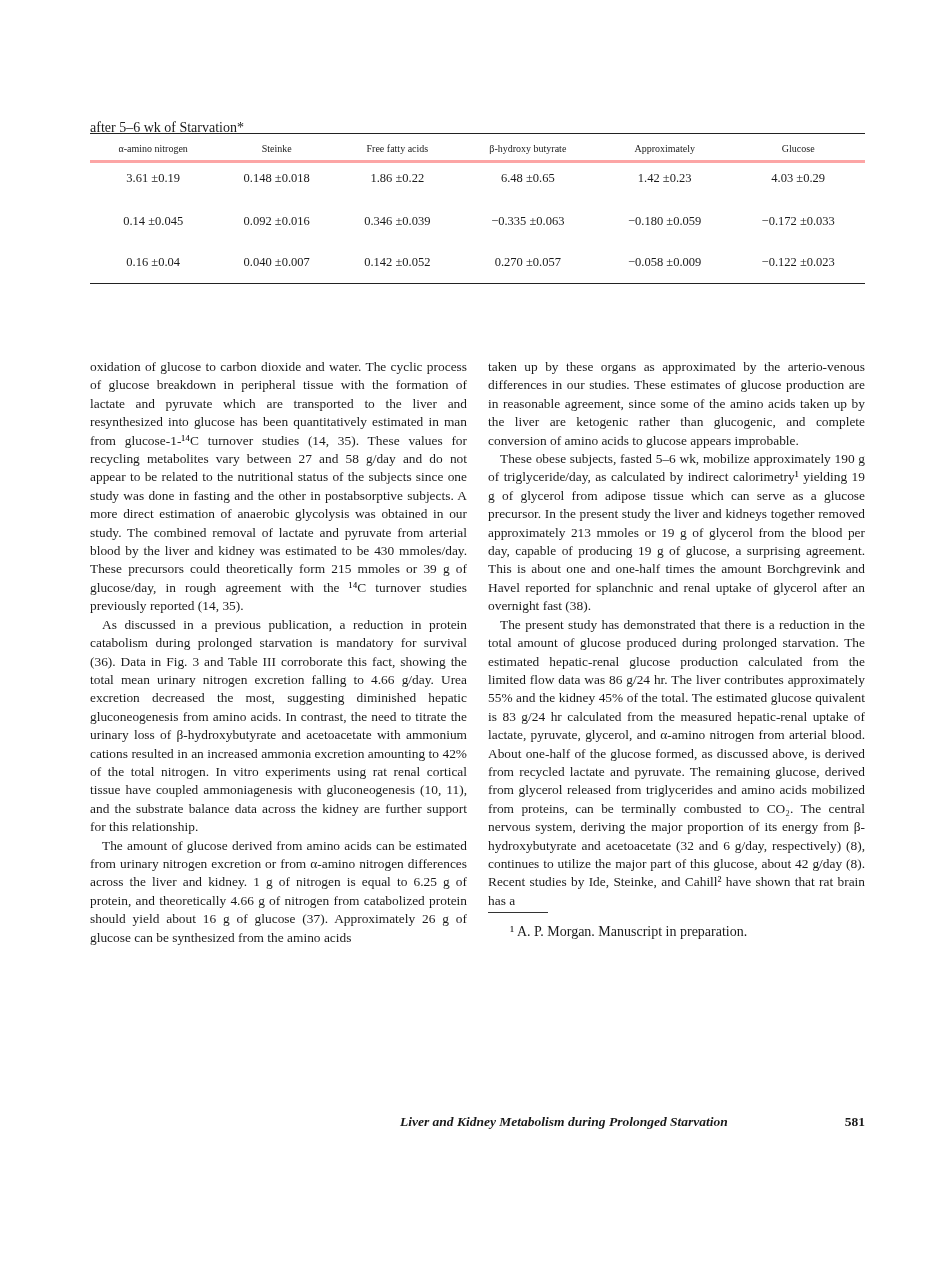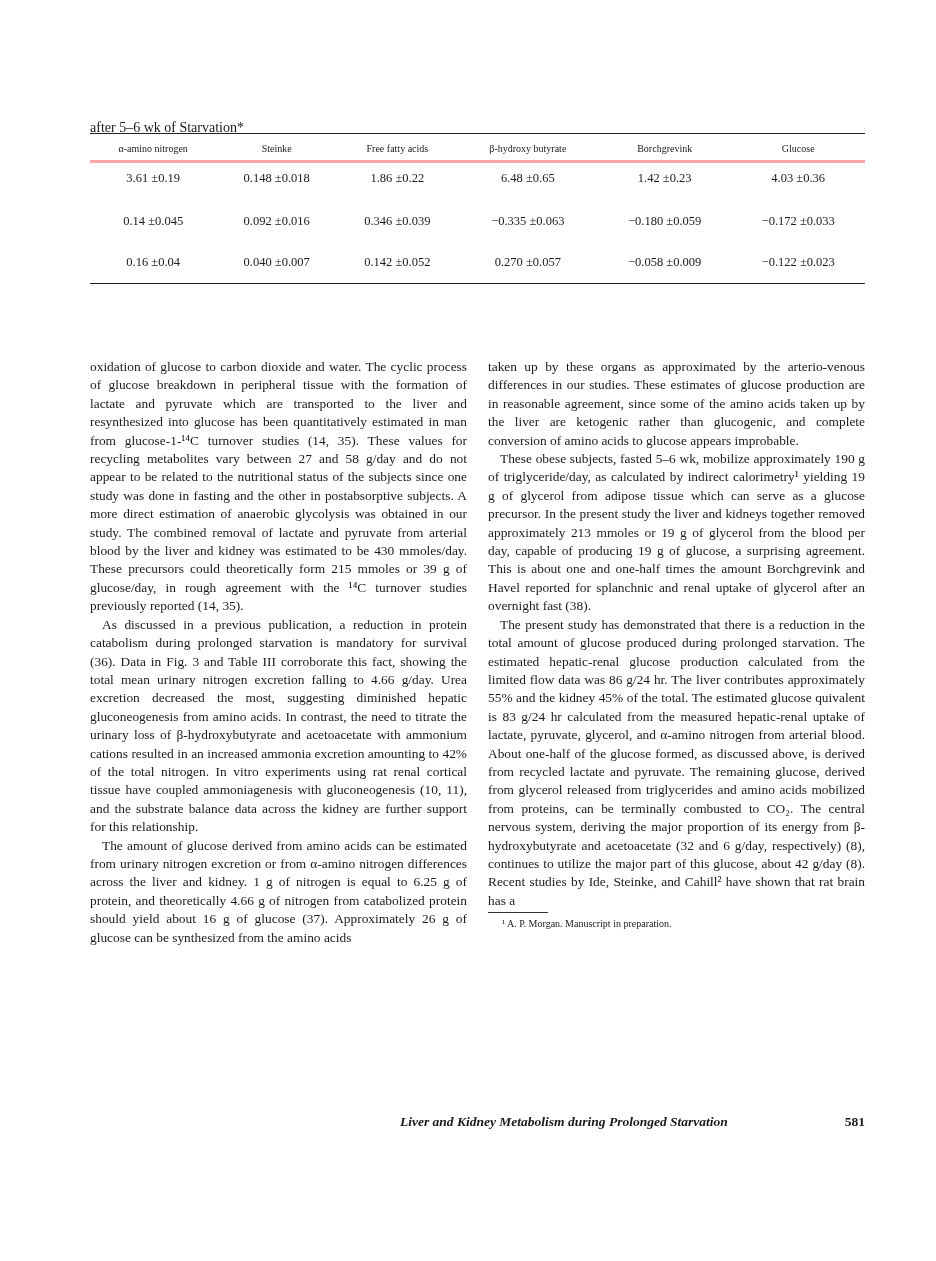--- a/index.html
+++ b/index.html
@@ -30,32 +30,32 @@
 <div class="caption">after 5–6 wk of Starvation*</div>
 
 <div class="table-wrap">
   <table>
     <thead>
       <tr>
         <th>α-amino nitrogen</th>
         <th>Steinke</th>
         <th>Free fatty acids</th>
         <th>β-hydroxy butyrate</th>
-        <th>Borchgrevink</th>
+        <th>Approximately</th>
         <th>Glucose</th>
       </tr>
     </thead>
     <tbody>
       <tr>
         <td>3.61 ±0.19</td>
         <td>0.148 ±0.018</td>
         <td>1.86   ±0.22</td>
         <td>6.48   ±0.65</td>
         <td>1.42   ±0.23</td>
-        <td>4.03   ±0.36</td>
+        <td>4.03   ±0.29</td>
       </tr>
       <tr>
         <td>0.14 ±0.045</td>
         <td>0.092 ±0.016</td>
         <td>0.346 ±0.039</td>
         <td>−0.335 ±0.063</td>
         <td>−0.180 ±0.059</td>
         <td>−0.172 ±0.033</td>
       </tr>
       <tr>
@@ -75,20 +75,20 @@
   <p>As discussed in a previous publication, a reduction in protein catabolism during prolonged starvation is mandatory for survival (36). Data in Fig. 3 and Table III corroborate this fact, showing the total mean urinary nitrogen excretion falling to 4.66 g/day. Urea excretion decreased the most, suggesting diminished hepatic gluconeogenesis from amino acids. In contrast, the need to titrate the urinary loss of β-hydroxybutyrate and acetoacetate with ammonium cations resulted in an increased ammonia excretion amounting to 42% of the total nitrogen. In vitro experiments using rat renal cortical tissue have coupled ammoniagenesis with gluconeogenesis (10, 11), and the substrate balance data across the kidney are further support for this relationship.</p>
   <p>The amount of glucose derived from amino acids can be estimated from urinary nitrogen excretion or from α-amino nitrogen differences across the liver and kidney. 1 g of nitrogen is equal to 6.25 g of protein, and theoretically 4.66 g of nitrogen from catabolized protein should yield about 16 g of glucose (37). Approximately 26 g of glucose can be synthesized from the amino acids</p>
 </div>
 
 <div class="col col-right">
   <p class="noindent">taken up by these organs as approximated by the arterio-venous differences in our studies. These estimates of glucose production are in reasonable agreement, since some of the amino acids taken up by the liver are ketogenic rather than glucogenic, and complete conversion of amino acids to glucose appears improbable.</p>
   <p>These obese subjects, fasted 5–6 wk, mobilize approximately 190 g of triglyceride/day, as calculated by indirect calorimetry¹ yielding 19 g of glycerol from adipose tissue which can serve as a glucose precursor. In the present study the liver and kidneys together removed approximately 213 mmoles or 19 g of glycerol from the blood per day, capable of producing 19 g of glucose, a surprising agreement. This is about one and one-half times the amount Borchgrevink and Havel reported for splanchnic and renal uptake of glycerol after an overnight fast (38).</p>
   <p>The present study has demonstrated that there is a reduction in the total amount of glucose produced during prolonged starvation. The estimated hepatic-renal glucose production calculated from the limited flow data was 86 g/24 hr. The liver contributes approximately 55% and the kidney 45% of the total. The estimated glucose quivalent is 83 g/24 hr calculated from the measured hepatic-renal uptake of lactate, pyruvate, glycerol, and α-amino nitrogen from arterial blood. About one-half of the glucose formed, as discussed above, is derived from recycled lactate and pyruvate. The remaining glucose, derived from glycerol released from triglycerides and amino acids mobilized from proteins, can be terminally combusted to CO₂. The central nervous system, deriving the major proportion of its energy from β-hydroxybutyrate and acetoacetate (32 and 6 g/day, respectively) (8), continues to utilize the major part of this glucose, about 42 g/day (8). Recent studies by Ide, Steinke, and Cahill² have shown that rat brain has a</p>
   <div class="footnote-rule"></div>
   <div class="footnotes-block">
-    <p class="fn" style="font-size:10px;line-height:13.6px;margin:4px;text-indent:10px;">¹ A. P. Morgan. Manuscript in preparation.</p>
+    <p class="fn" style="font-size:14px;line-height:13.6px;margin:12px;text-indent:10px;">¹ A. P. Morgan. Manuscript in preparation.</p>
   </div>
 </div>
 
 <div class="running-footer">
   <span class="title">Liver and Kidney Metabolism during Prolonged Starvation</span>
   <span class="page">581</span>
 </div>
 
 </body></html>

